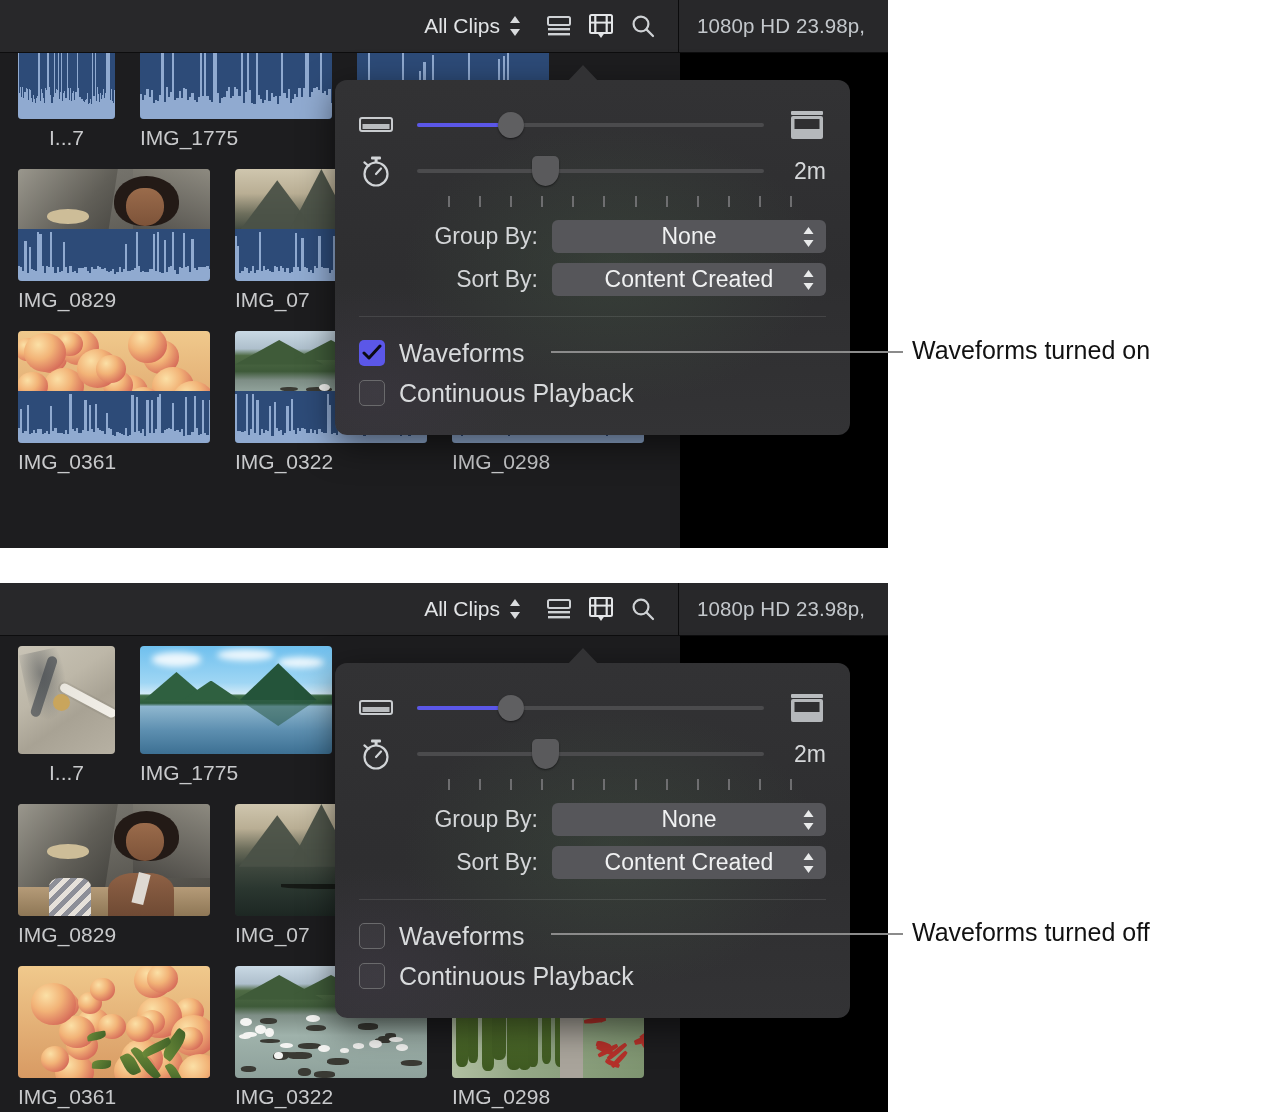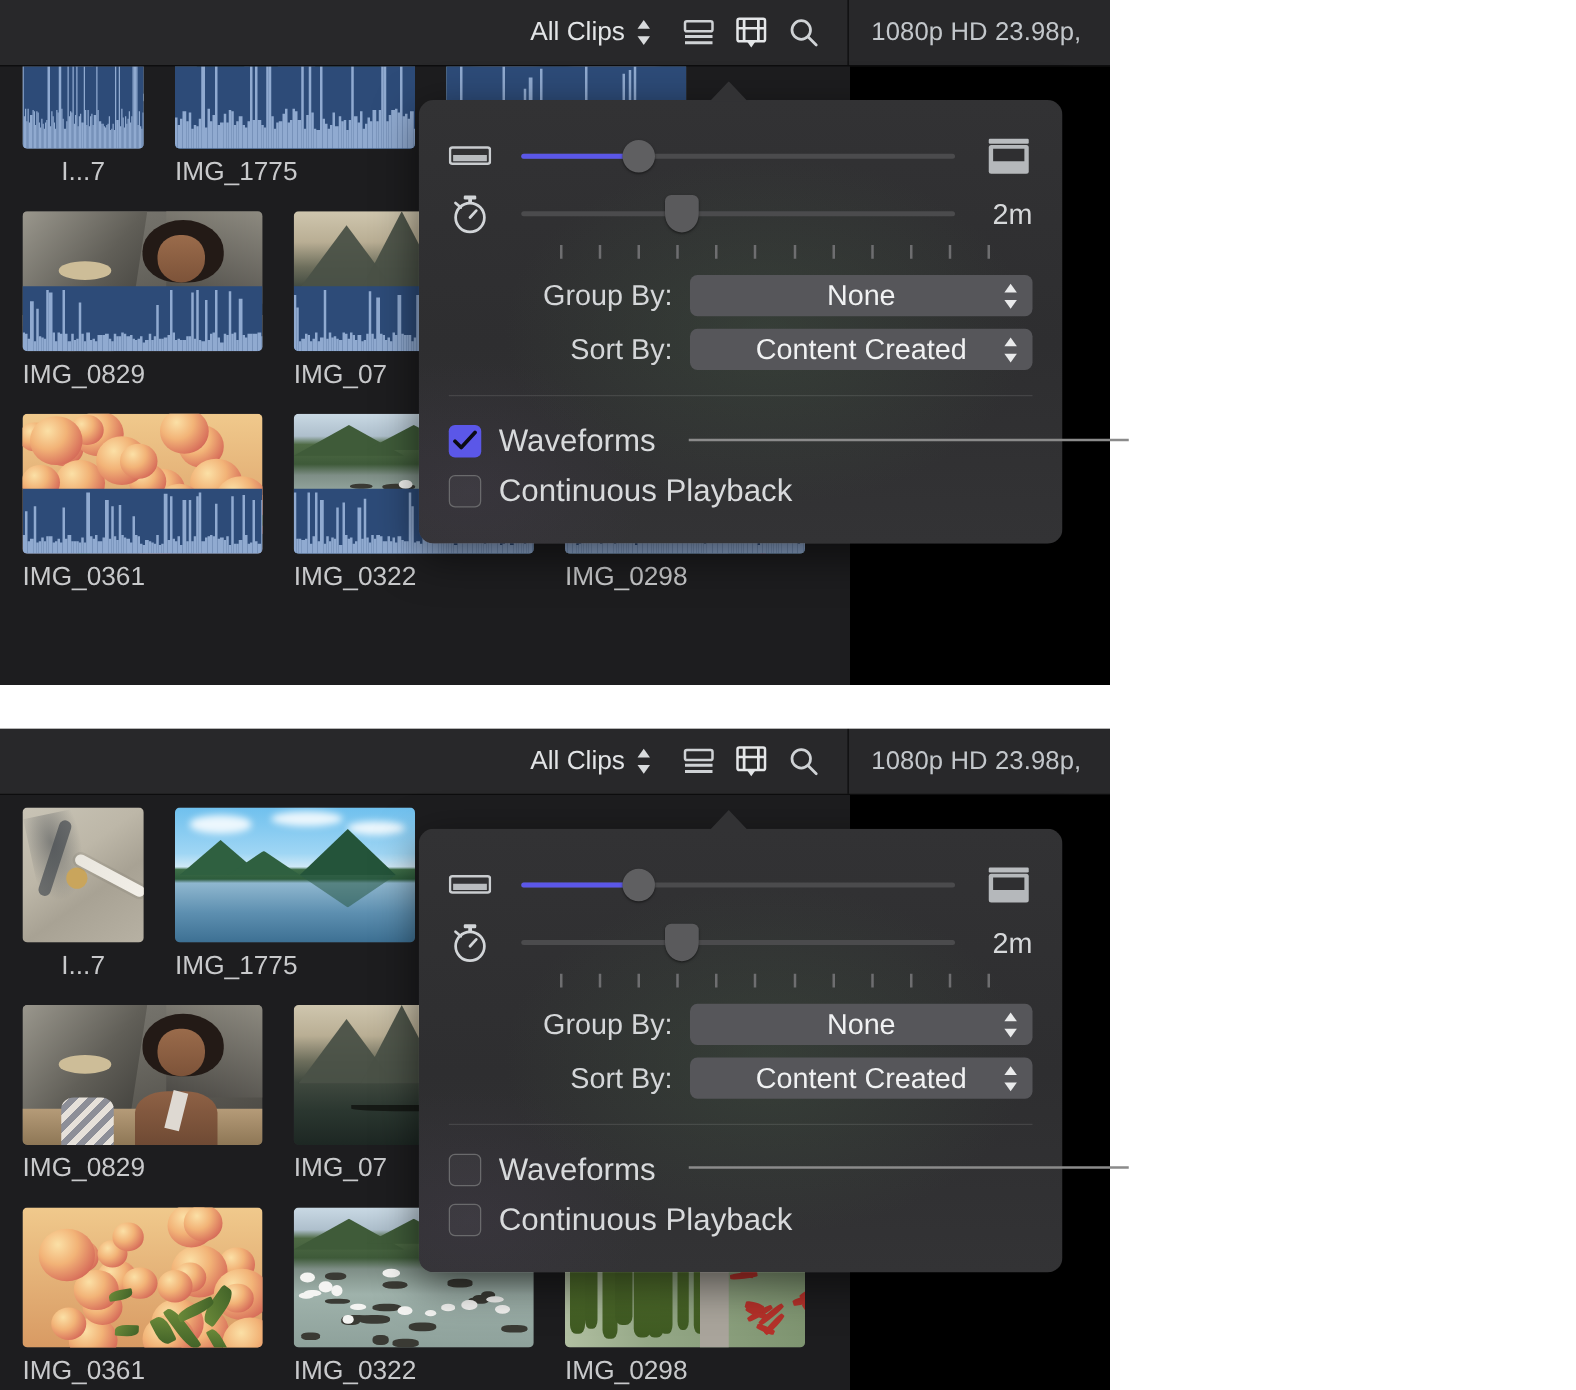--- a/index.html
+++ b/index.html
@@ -1293,20 +1293,21 @@
         </div>
         <div class="check-row">
           <span class="box off"></span>
           <span class="label">Continuous Playback</span>
         </div>
       </div>
     </div>
   </div>
 
   <div class="callout-line" style="left:551px; top:351px; width:352px;"></div>
+  <div class="callout-text" style="left:912px; top:336px;">Waveforms turned on</div>
 
   <div class="panel bottom">
 
     <div class="browser">
       <div class="grid" style="margin-top:10px;">
 
         <div class="row">
           <div class="cell narrow">
             <div class="thumb" style="width:97px;height:108px;">
               <div class="img ph-rope">
@@ -1631,14 +1632,15 @@
         </div>
         <div class="check-row">
           <span class="box off"></span>
           <span class="label">Continuous Playback</span>
         </div>
       </div>
     </div>
   </div>
 
   <div class="callout-line" style="left:551px; top:933px; width:352px;"></div>
+  <div class="callout-text" style="left:912px; top:918px;">Waveforms turned off</div>
 
 </div>
 
 </body></html>

